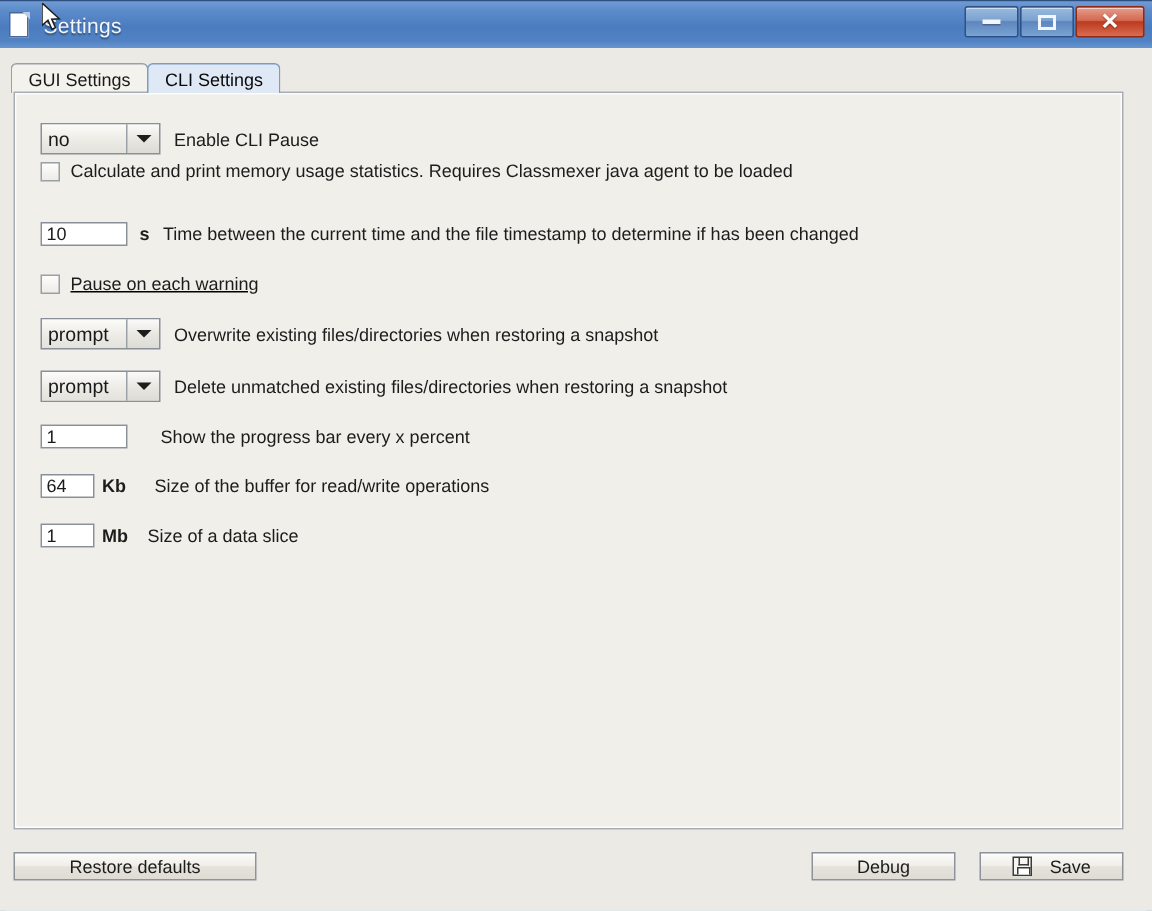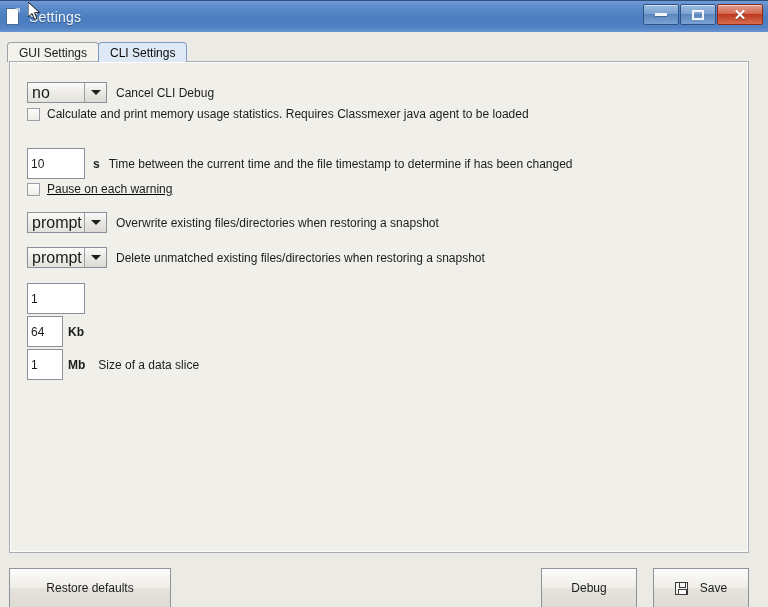--- a/index.html
+++ b/index.html
@@ -207,21 +207,21 @@
     border: 1px solid #8a9099;
     box-sizing: border-box;
     background: #f2f0ea;
     margin-right: 9px;
   }
   .combo .val {
     width: 52px;
     display: flex;
     align-items: center;
     padding-left: 4px;
-    font-size: 16px;
+    font-size: 13px;
     color: #1a1a1a;
     background: linear-gradient(to bottom, #fbfbf9 0%, #eceae4 60%, #e4e2dc 100%);
     font-family: "Liberation Sans", sans-serif;
   }
   .combo .arrowbtn {
     width: 21px;
     border-left: 1px solid #9aa0a8;
     background: linear-gradient(to bottom, #fafafa 0%, #e8e6e0 55%, #dddbd5 100%);
     display: flex;
     align-items: center;
@@ -240,21 +240,21 @@
     height: 13px;
     border: 1px solid #9aa0a8;
     background: linear-gradient(to bottom, #fdfdfc, #eeece6);
     box-sizing: border-box;
     margin-right: 7px;
     flex: 0 0 auto;
   }
 
   
   .textfield {
-    height: 31px;
+    height: 16px;
     border: 1px solid #8a9099;
     background: #ffffff;
     box-sizing: border-box;
     display: flex;
     align-items: center;
     padding-left: 3px;
     font-size: 12px;
     color: #1a1a1a;
     font-family: "Liberation Sans", sans-serif;
   }
@@ -268,21 +268,21 @@
   
   #btnbar {
     position: absolute;
     left: 0;
     top: 527px;
     width: 768px;
     height: 48px;
   }
   .btn {
     position: absolute;
-    height: 40px;
+    height: 19px;
     border: 1px solid #8d939b;
     box-sizing: border-box;
     background: linear-gradient(to bottom, #fbfbfa 0%, #f0eee8 48%, #e4e2db 52%, #dedcd5 100%);
     display: flex;
     align-items: center;
     justify-content: center;
     font-size: 12px;
     color: #1c1c1c;
     font-family: "Liberation Sans", sans-serif;
     box-shadow: inset 0 1px 0 #ffffff;
@@ -377,21 +377,21 @@
     <div id="panel">
       <div id="panel-inner">
 
         <div class="row" style="top:19px;">
           <div class="combo">
             <div class="val">no</div>
             <div class="arrowbtn">
                 <span class="arrow-down"></span>
               </div>
           </div>
-          <span class="row-label">Cancel CLI Debug</span>
+          <span class="row-label">Enable CLI Pause</span>
         </div>
 
         <div class="row" style="top:44px;">
           <span class="checkbox"></span>
           <span class="row-label">Calculate and print memory usage statistics. Requires Classmexer java agent to be loaded</span>
         </div>
 
         <div class="row" style="top:85px;">
           <div class="textfield" style="width:58px;">
             <span>10</span>
@@ -422,27 +422,29 @@
                 <span class="arrow-down"></span>
               </div>
           </div>
           <span class="row-label">Delete unmatched existing files/directories when restoring a snapshot</span>
         </div>
 
         <div class="row" style="top:220px;">
           <div class="textfield" style="width:58px;">
             <span>1</span>
           </div>
+          <span class="row-label" style="margin-left:22px;">Show the progress bar every x percent</span>
         </div>
 
         <div class="row" style="top:253px;">
           <div class="textfield" style="width:36px;">
             <span>64</span>
           </div>
           <span class="unit" style="margin-left:5px;">Kb</span>
+          <span class="row-label" style="margin-left:19px;">Size of the buffer for read/write operations</span>
         </div>
 
         <div class="row" style="top:286px;">
           <div class="textfield" style="width:36px;">
             <span>1</span>
           </div>
           <span class="unit" style="margin-left:5px;">Mb</span>
           <span class="row-label" style="margin-left:13px;">Size of a data slice</span>
         </div>
 

